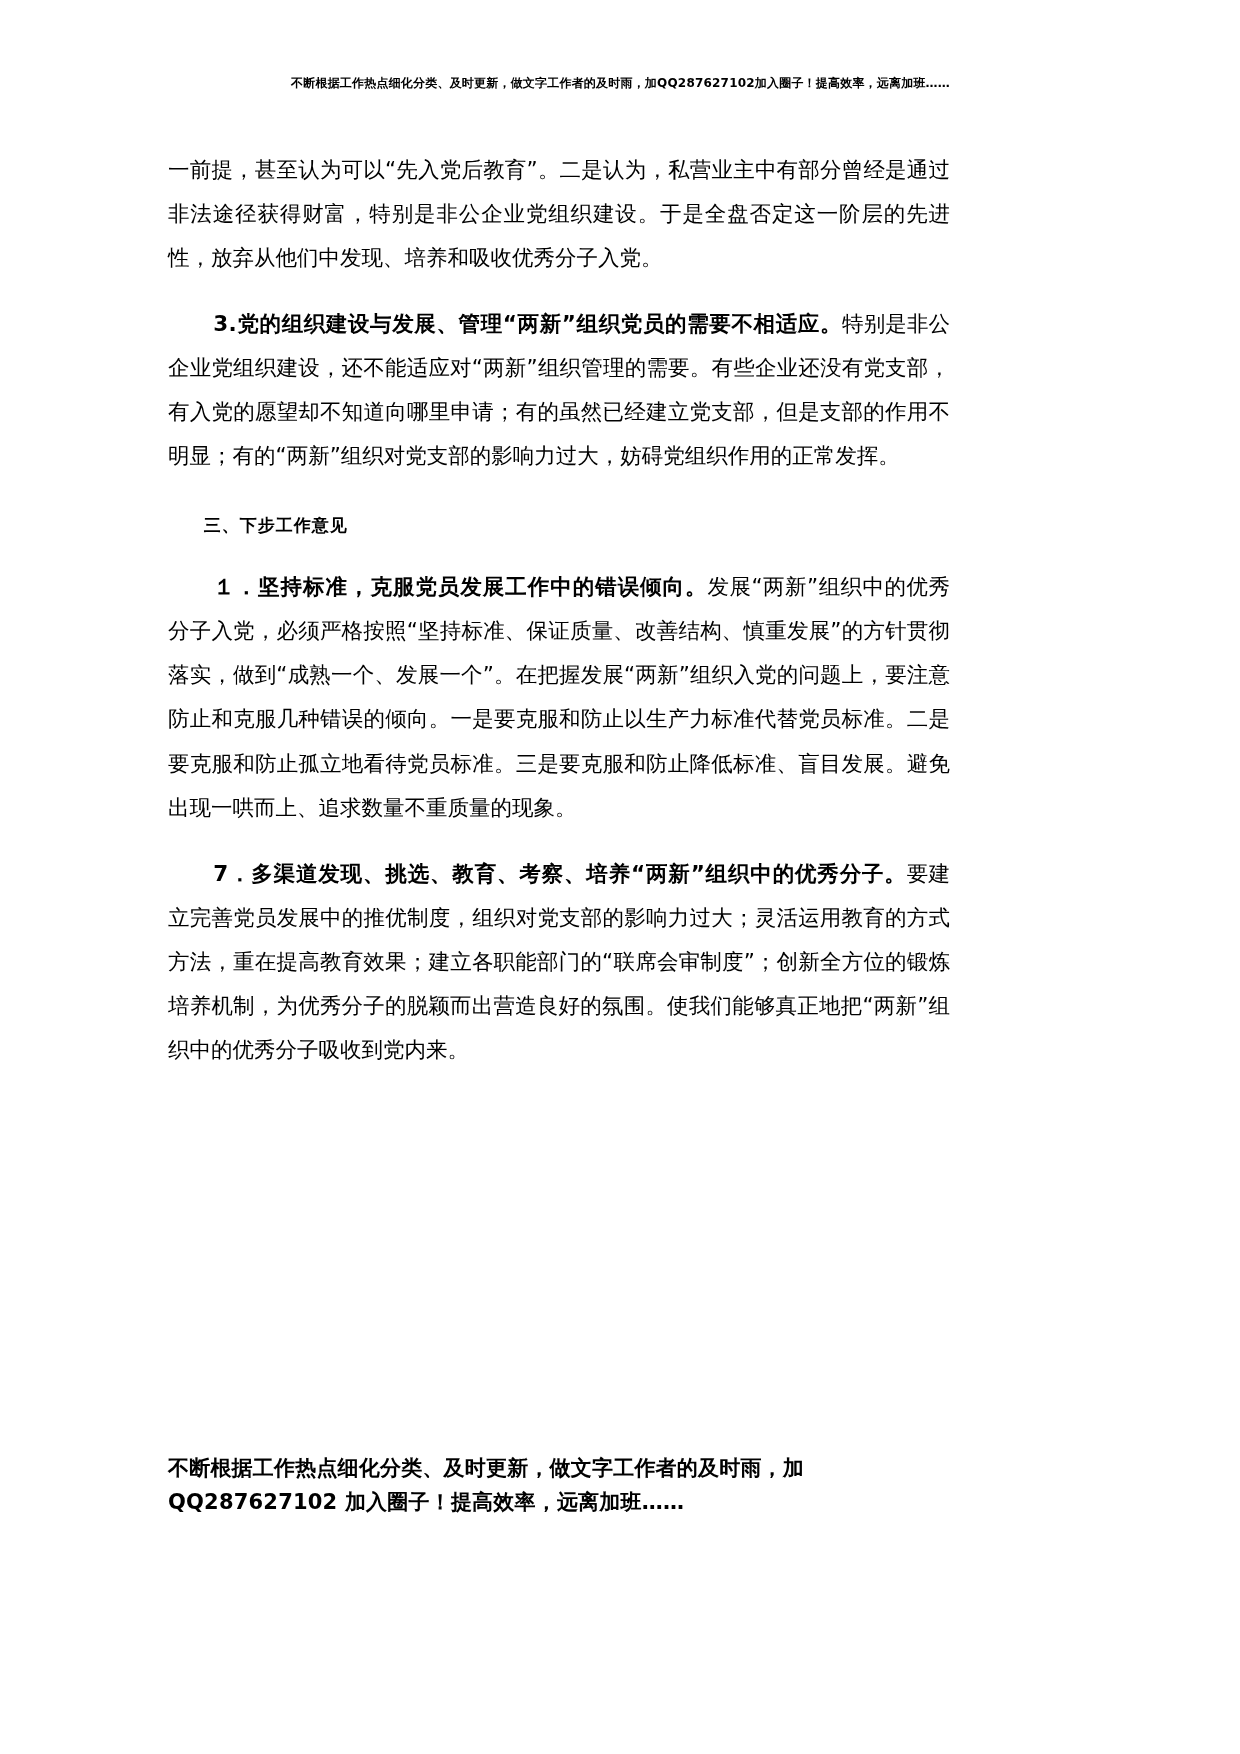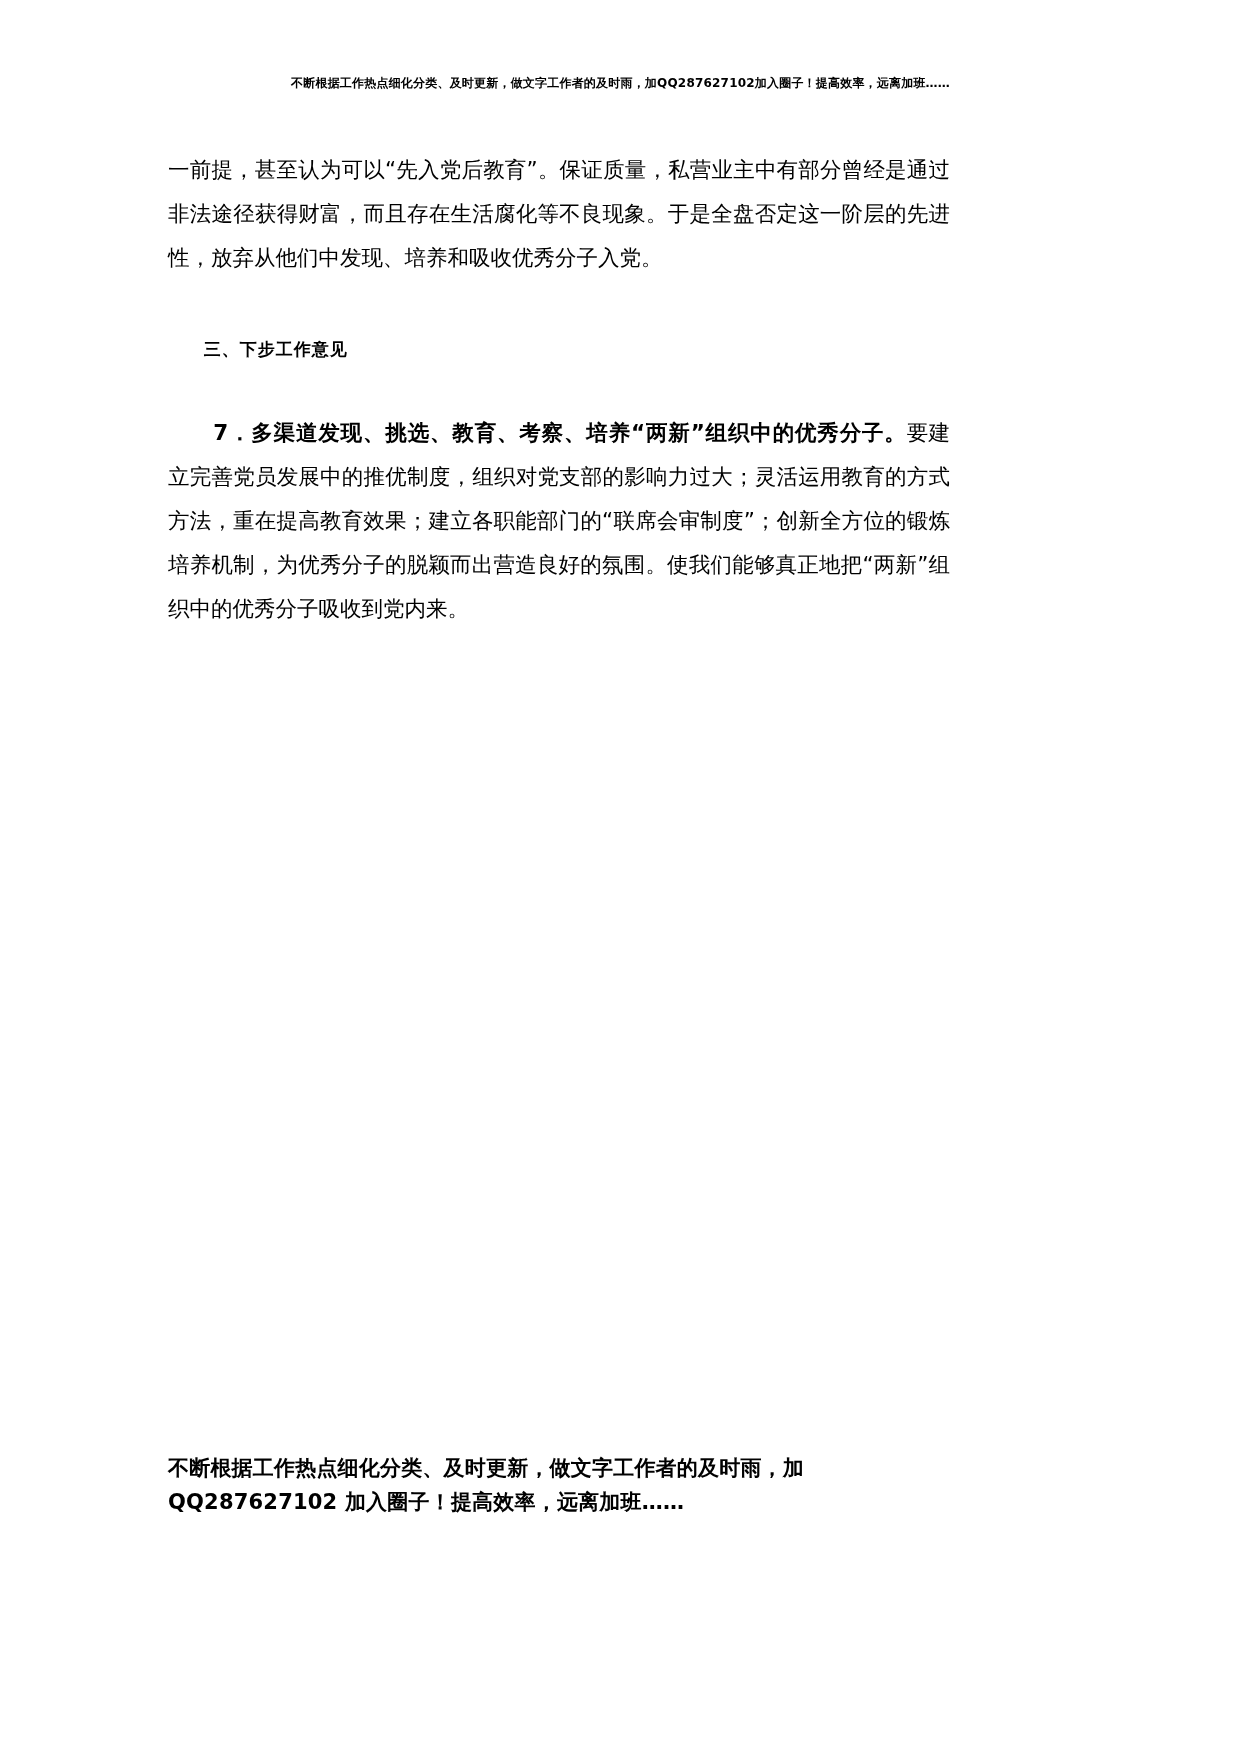--- a/index.html
+++ b/index.html
@@ -86,31 +86,33 @@
 </style>
 </head>
 <body>
 
 <div class="page">
 
   <div class="header-banner">不断根据工作热点细化分类、及时更新，做文字工作者的及时雨，加QQ287627102加入圈子！提高效率，远离加班……</div>
 
   <div class="content">
 
-    <p class="body-para">一前提，甚至认为可以“先入党后教育”。保证质量，私营业主中有部分曾经是通过非法途径获得财富，而且存在生活腐化等不良现象。于是全盘否定这一阶层的先进性，放弃从他们中发现、培养和吸收优秀分子入党。</p>
+    <p class="body-para">一前提，甚至认为可以“先入党后教育”。二是认为，私营业主中有部分曾经是通过非法途径获得财富，特别是非公企业党组织建设。于是全盘否定这一阶层的先进性，放弃从他们中发现、培养和吸收优秀分子入党。</p>
 
     <div class="gap-md"></div>
 
+    <p class="indent"><span class="bold-run">3.党的组织建设与发展、管理“两新”组织党员的需要不相适应。</span><span>特别是非公企业党组织建设，还不能适应对“两新”组织管理的需要。有些企业还没有党支部，有入党的愿望却不知道向哪里申请；有的虽然已经建立党支部，但是支部的作用不明显；有的“两新”组织对党支部的影响力过大，妨碍党组织作用的正常发挥。</span></p>
 
     <div class="gap-lg"></div>
 
     <p class="section-heading">三、下步工作意见</p>
 
     <div class="gap-md"></div>
 
+    <p class="indent"><span class="bold-run">１．坚持标准，克服党员发展工作中的错误倾向。</span><span>发展“两新”组织中的优秀分子入党，必须严格按照“坚持标准、保证质量、改善结构、慎重发展”的方针贯彻落实，做到“成熟一个、发展一个”。在把握发展“两新”组织入党的问题上，要注意防止和克服几种错误的倾向。一是要克服和防止以生产力标准代替党员标准。二是要克服和防止孤立地看待党员标准。三是要克服和防止降低标准、盲目发展。避免出现一哄而上、追求数量不重质量的现象。</span></p>
 
     <div class="gap-md"></div>
 
     <p class="indent"><span class="bold-run">7．多渠道发现、挑选、教育、考察、培养“两新”组织中的优秀分子。</span><span>要建立完善党员发展中的推优制度，组织对党支部的影响力过大；灵活运用教育的方式方法，重在提高教育效果；建立各职能部门的“联席会审制度”；创新全方位的锻炼培养机制，为优秀分子的脱颖而出营造良好的氛围。使我们能够真正地把“两新”组织中的优秀分子吸收到党内来。</span></p>
 
   </div>
 
   <div class="footer-banner">不断根据工作热点细化分类、及时更新，做文字工作者的及时雨，加 QQ287627102 加入圈子！提高效率，远离加班……</div>
 
 </div>

